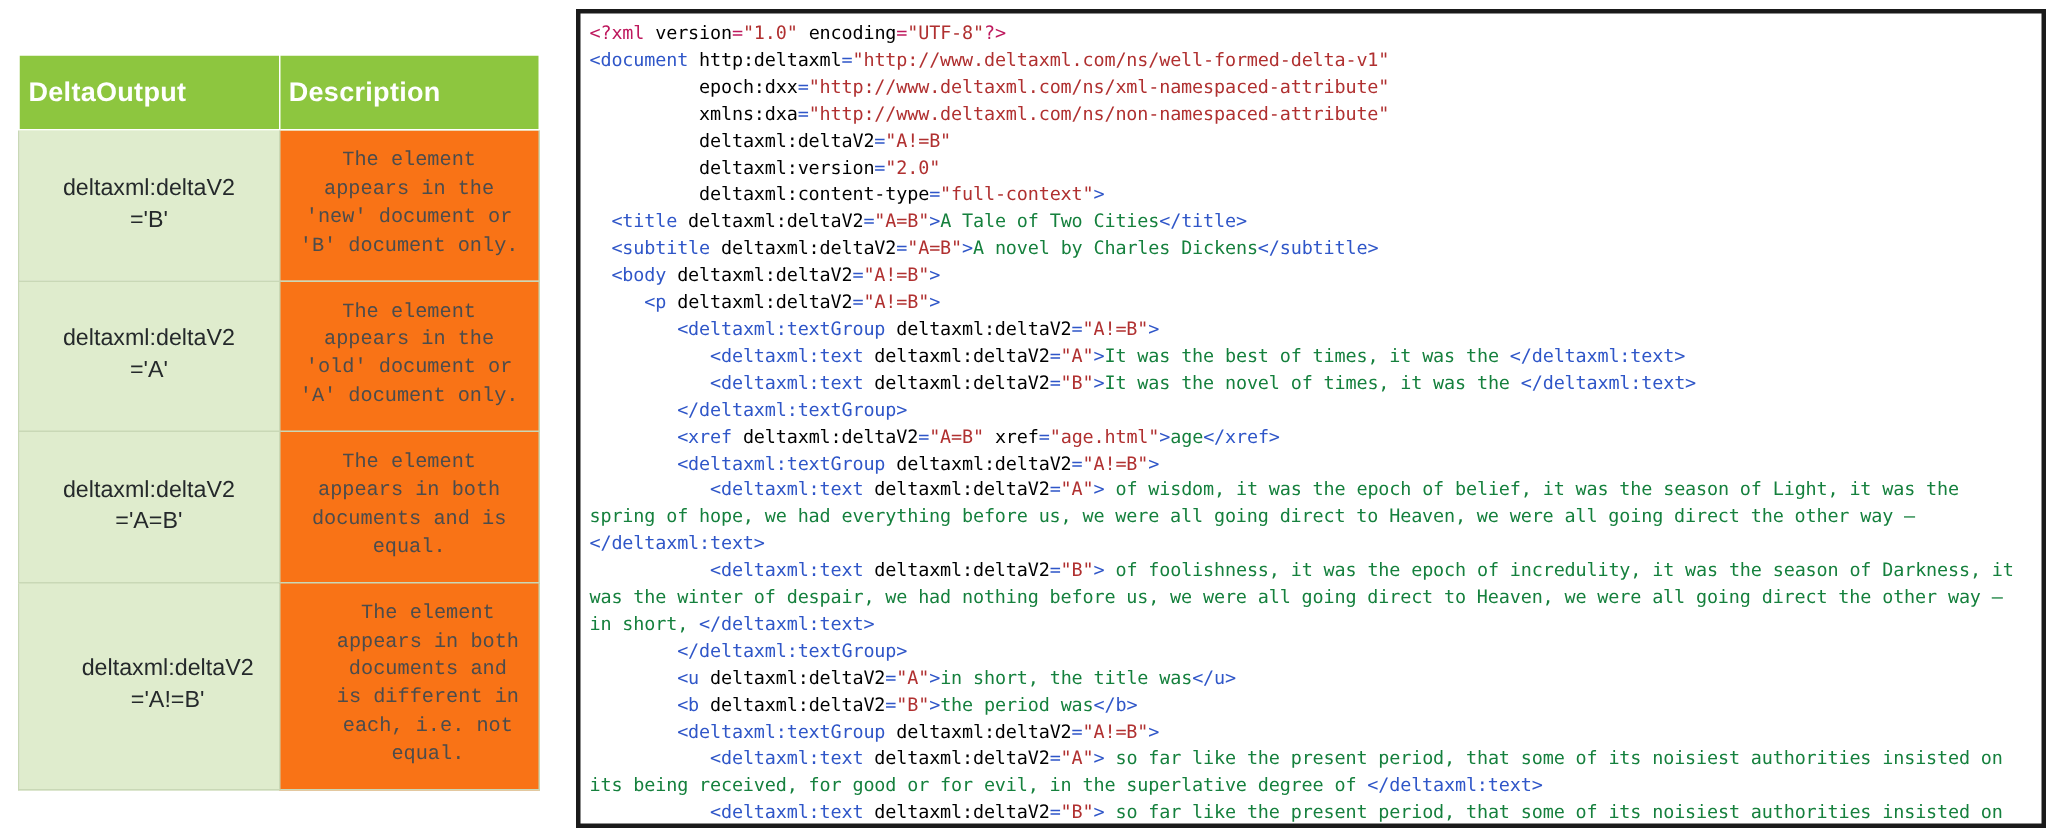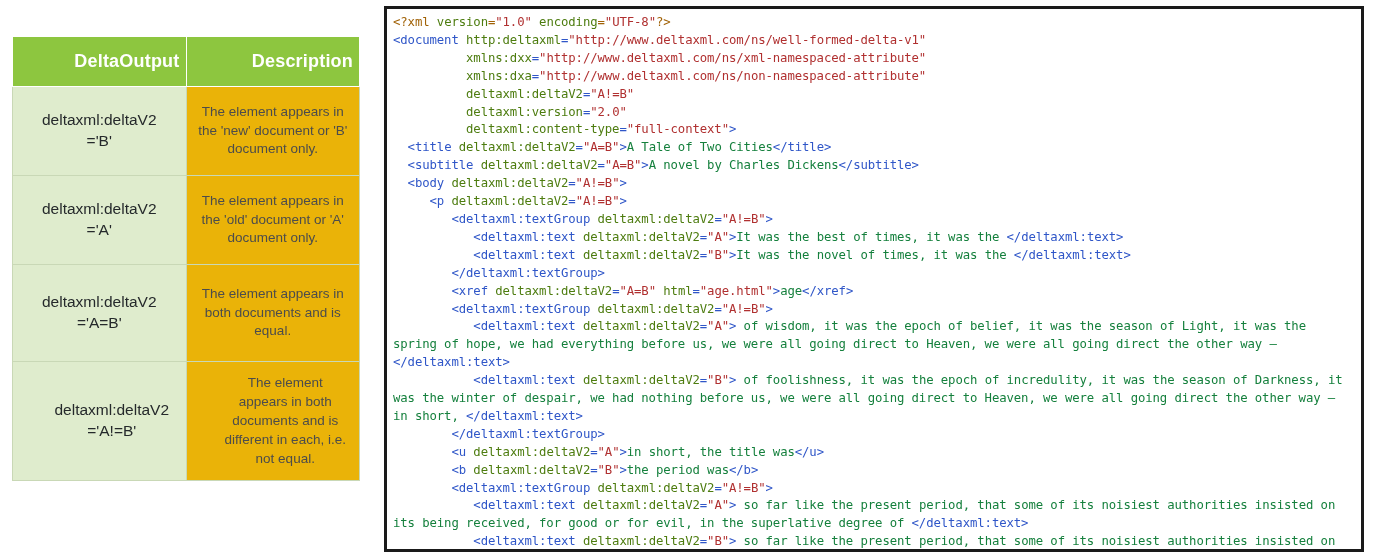--- a/index.html
+++ b/index.html
@@ -28,44 +28,45 @@
     border-collapse: collapse;
     width: 348px;
     table-layout: fixed;
   }
   table.delta-table th {
     background: #8cc152;
     background: #8dc63f;
     color: #ffffff;
     font-size: 18px;
     font-weight: bold;
-    text-align: right;
+    text-align: left;
     padding: 14px 6px;
     border: 1px solid #ffffff;
     letter-spacing: .2px;
   }
   table.delta-table td {
     border: 1px solid #c9d8b6;
     vertical-align: middle;
     text-align: center;
     padding: 12px 10px;
   }
   table.delta-table td.col-a {
     width: 166px;
     background: #dfeccd;
     color: #25292b;
     font-size: 15.5px;
     line-height: 1.35;
   }
   table.delta-table td.col-b {
     width: 182px;
-    background: #eab308;
+    background: #f97316;
     color: #4c4c4c;
     font-size: 13.5px;
     line-height: 1.4;
+    font-family: Liberation Mono, monospace;
   }
   table.delta-table tr.r1 td { height: 64px; }
   table.delta-table tr.r2 td { height: 64px; }
   table.delta-table tr.r3 td { height: 72px; }
   table.delta-table tr.r4 td { height: 78px; padding-left: 35px; }
   .code-line2 { display: block; }
 
   
   .code-panel {
     position: absolute;
@@ -83,24 +84,24 @@
     padding: 5px 4px 0 6px;
     font-family: "DejaVu Sans Mono", "Liberation Mono", monospace;
     font-size: 12.3px;
     line-height: 17.9px;
     color: #111111;
     white-space: pre-wrap;
     word-break: normal;
     letter-spacing: -0.1px;
   }
   .tag   { color: #2f56c8; }
-  .attr  { color: #4d7c0f; }
+  .attr  { color: #000000; }
   .val   { color: #b03030; }
   .txt   { color: #15803d; }
-  .pi    { color: #a16207; }
+  .pi    { color: #be185d; }
 </style>
 </head>
 <body>
 
 <div class="page">
 
   <div class="table-wrap">
     <table class="delta-table">
       <thead>
         <tr>
@@ -137,34 +138,34 @@
           </td>
           <td class="col-b">The element appears in both documents and is different in each, i.e. not equal.</td>
         </tr>
       </tbody>
     </table>
   </div>
 
   <div class="code-panel">
     <pre id="code-pre"><span><span class="pi">&lt;?xml </span><span class="attr">version</span><span class="pi">=</span><span class="val">"1.0"</span><span class="attr"> encoding</span><span class="pi">=</span><span class="val">"UTF-8"</span><span class="pi">?&gt;</span></span>
 <span><span class="tag">&lt;document </span><span class="attr">http:deltaxml</span><span class="tag">=</span><span class="val">"http://www.deltaxml.com/ns/well-formed-delta-v1"</span></span>
-<span><span class="txt">          </span><span class="attr">xmlns:dxx</span><span class="tag">=</span><span class="val">"http://www.deltaxml.com/ns/xml-namespaced-attribute"</span></span>
+<span><span class="txt">          </span><span class="attr">epoch:dxx</span><span class="tag">=</span><span class="val">"http://www.deltaxml.com/ns/xml-namespaced-attribute"</span></span>
 <span><span class="txt">          </span><span class="attr">xmlns:dxa</span><span class="tag">=</span><span class="val">"http://www.deltaxml.com/ns/non-namespaced-attribute"</span></span>
 <span><span class="txt">          </span><span class="attr">deltaxml:deltaV2</span><span class="tag">=</span><span class="val">"A!=B"</span></span>
 <span><span class="txt">          </span><span class="attr">deltaxml:version</span><span class="tag">=</span><span class="val">"2.0"</span></span>
 <span><span class="txt">          </span><span class="attr">deltaxml:content-type</span><span class="tag">=</span><span class="val">"full-context"</span><span class="tag">&gt;</span></span>
 <span><span class="txt">  </span><span class="tag">&lt;title </span><span class="attr">deltaxml:deltaV2</span><span class="tag">=</span><span class="val">"A=B"</span><span class="tag">&gt;</span><span class="txt">A Tale of Two Cities</span><span class="tag">&lt;/title&gt;</span></span>
 <span><span class="txt">  </span><span class="tag">&lt;subtitle </span><span class="attr">deltaxml:deltaV2</span><span class="tag">=</span><span class="val">"A=B"</span><span class="tag">&gt;</span><span class="txt">A novel by Charles Dickens</span><span class="tag">&lt;/subtitle&gt;</span></span>
 <span><span class="txt">  </span><span class="tag">&lt;body </span><span class="attr">deltaxml:deltaV2</span><span class="tag">=</span><span class="val">"A!=B"</span><span class="tag">&gt;</span></span>
 <span><span class="txt">     </span><span class="tag">&lt;p </span><span class="attr">deltaxml:deltaV2</span><span class="tag">=</span><span class="val">"A!=B"</span><span class="tag">&gt;</span></span>
 <span><span class="txt">        </span><span class="tag">&lt;deltaxml:textGroup </span><span class="attr">deltaxml:deltaV2</span><span class="tag">=</span><span class="val">"A!=B"</span><span class="tag">&gt;</span></span>
 <span><span class="txt">           </span><span class="tag">&lt;deltaxml:text </span><span class="attr">deltaxml:deltaV2</span><span class="tag">=</span><span class="val">"A"</span><span class="tag">&gt;</span><span class="txt">It was the best of times, it was the </span><span class="tag">&lt;/deltaxml:text&gt;</span></span>
 <span><span class="txt">           </span><span class="tag">&lt;deltaxml:text </span><span class="attr">deltaxml:deltaV2</span><span class="tag">=</span><span class="val">"B"</span><span class="tag">&gt;</span><span class="txt">It was the novel of times, it was the </span><span class="tag">&lt;/deltaxml:text&gt;</span></span>
 <span><span class="txt">        </span><span class="tag">&lt;/deltaxml:textGroup&gt;</span></span>
-<span><span class="txt">        </span><span class="tag">&lt;xref </span><span class="attr">deltaxml:deltaV2</span><span class="tag">=</span><span class="val">"A=B"</span><span class="attr"> html</span><span class="tag">=</span><span class="val">"age.html"</span><span class="tag">&gt;</span><span class="txt">age</span><span class="tag">&lt;/xref&gt;</span></span>
+<span><span class="txt">        </span><span class="tag">&lt;xref </span><span class="attr">deltaxml:deltaV2</span><span class="tag">=</span><span class="val">"A=B"</span><span class="attr"> xref</span><span class="tag">=</span><span class="val">"age.html"</span><span class="tag">&gt;</span><span class="txt">age</span><span class="tag">&lt;/xref&gt;</span></span>
 <span><span class="txt">        </span><span class="tag">&lt;deltaxml:textGroup </span><span class="attr">deltaxml:deltaV2</span><span class="tag">=</span><span class="val">"A!=B"</span><span class="tag">&gt;</span></span>
 <span><span class="txt">           </span><span class="tag">&lt;deltaxml:text </span><span class="attr">deltaxml:deltaV2</span><span class="tag">=</span><span class="val">"A"</span><span class="tag">&gt;</span><span class="txt"> of wisdom, it was the epoch of belief, it was the season of Light, it was the spring of hope, we had everything before us, we were all going direct to Heaven, we were all going direct the other way – </span><span class="tag">&lt;/deltaxml:text&gt;</span></span>
 <span><span class="txt">           </span><span class="tag">&lt;deltaxml:text </span><span class="attr">deltaxml:deltaV2</span><span class="tag">=</span><span class="val">"B"</span><span class="tag">&gt;</span><span class="txt"> of foolishness, it was the epoch of incredulity, it was the season of Darkness, it was the winter of despair, we had nothing before us, we were all going direct to Heaven, we were all going direct the other way – in short, </span><span class="tag">&lt;/deltaxml:text&gt;</span></span>
 <span><span class="txt">        </span><span class="tag">&lt;/deltaxml:textGroup&gt;</span></span>
 <span><span class="txt">        </span><span class="tag">&lt;u </span><span class="attr">deltaxml:deltaV2</span><span class="tag">=</span><span class="val">"A"</span><span class="tag">&gt;</span><span class="txt">in short, the title was</span><span class="tag">&lt;/u&gt;</span></span>
 <span><span class="txt">        </span><span class="tag">&lt;b </span><span class="attr">deltaxml:deltaV2</span><span class="tag">=</span><span class="val">"B"</span><span class="tag">&gt;</span><span class="txt">the period was</span><span class="tag">&lt;/b&gt;</span></span>
 <span><span class="txt">        </span><span class="tag">&lt;deltaxml:textGroup </span><span class="attr">deltaxml:deltaV2</span><span class="tag">=</span><span class="val">"A!=B"</span><span class="tag">&gt;</span></span>
 <span><span class="txt">           </span><span class="tag">&lt;deltaxml:text </span><span class="attr">deltaxml:deltaV2</span><span class="tag">=</span><span class="val">"A"</span><span class="tag">&gt;</span><span class="txt"> so far like the present period, that some of its noisiest authorities insisted on its being received, for good or for evil, in the superlative degree of </span><span class="tag">&lt;/deltaxml:text&gt;</span></span>
 <span><span class="txt">           </span><span class="tag">&lt;deltaxml:text </span><span class="attr">deltaxml:deltaV2</span><span class="tag">=</span><span class="val">"B"</span><span class="tag">&gt;</span><span class="txt"> so far like the present period, that some of its noisiest authorities insisted on its being received, for good or for evil, in the superlative degree of comparison only.</span></span></pre>
   </div>

